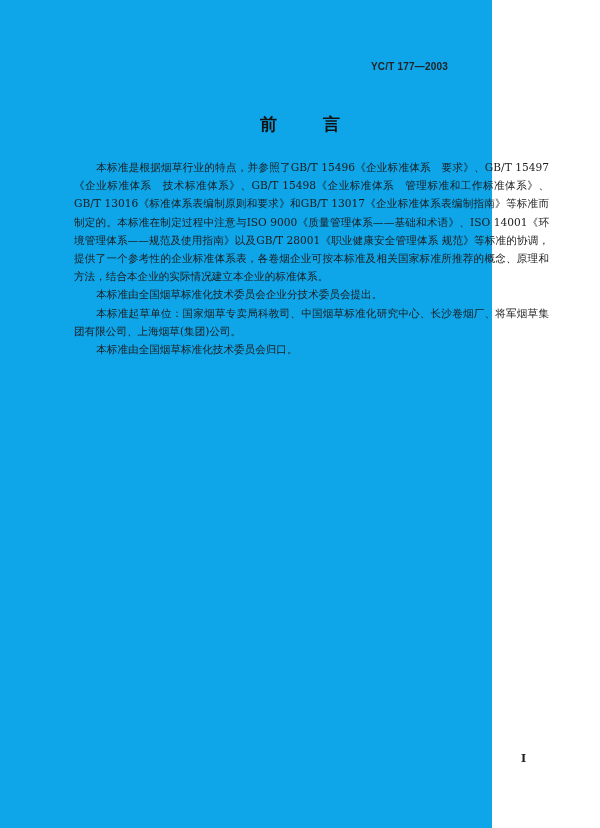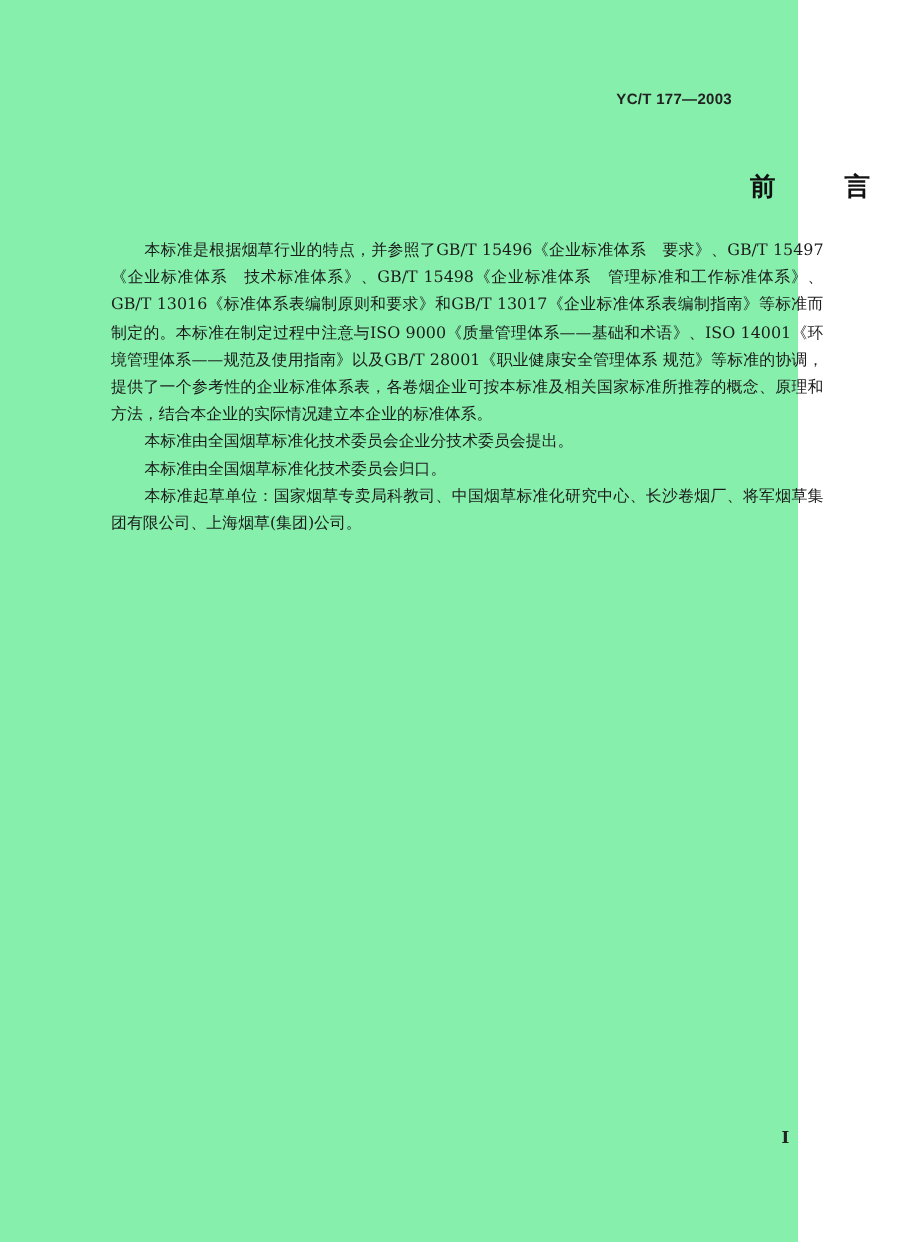--- a/index.html
+++ b/index.html
@@ -11,40 +11,40 @@
       width: 600px;
       height: 828px;
       position: relative;
       overflow: hidden;
       font-family: "DejaVu Serif", "Liberation Serif", serif;
       color: #1a1a1a;
     }
     .page {
       position: absolute;
       left: 0; top: 0;
-      width: 532px;
+      width: 492px;
       height: 828px;
-      background: #86efac;
+      background: #0ea5e9;
     }
     .std-code {
       position: absolute;
       top: 61px;
       right: 44px;
       font-family: "Liberation Sans", "DejaVu Sans", sans-serif;
       font-size: 10px;
       font-weight: bold;
       letter-spacing: 0.2px;
       color: #222;
     }
     .title {
       position: absolute;
       top: 113px;
       left: 0;
       width: 600px;
-      text-align: right;
+      text-align: center;
       font-size: 17px;
       font-weight: bold;
       color: #111;
     }
     .title span {
       display: inline-block;
       margin: 0 20px;
     }
     .body-text {
       position: absolute;
@@ -77,18 +77,18 @@
   <div class="std-code">YC/T 177—2003</div>
 
   <div class="title">
     <span>前</span>
     <span>言</span>
   </div>
 
   <div class="body-text">
     <p>本标准是根据烟草行业的特点，并参照了GB/T 15496《企业标准体系　要求》、GB/T 15497《企业标准体系　技术标准体系》、GB/T 15498《企业标准体系　管理标准和工作标准体系》、GB/T 13016《标准体系表编制原则和要求》和GB/T 13017《企业标准体系表编制指南》等标准而制定的。本标准在制定过程中注意与ISO 9000《质量管理体系——基础和术语》、ISO 14001《环境管理体系——规范及使用指南》以及GB/T 28001《职业健康安全管理体系 规范》等标准的协调，提供了一个参考性的企业标准体系表，各卷烟企业可按本标准及相关国家标准所推荐的概念、原理和方法，结合本企业的实际情况建立本企业的标准体系。</p>
     <p>本标准由全国烟草标准化技术委员会企业分技术委员会提出。</p>
+    <p>本标准起草单位：国家烟草专卖局科教司、中国烟草标准化研究中心、长沙卷烟厂、将军烟草集团有限公司、上海烟草(集团)公司。</p>
     <p>本标准由全国烟草标准化技术委员会归口。</p>
-    <p>本标准起草单位：国家烟草专卖局科教司、中国烟草标准化研究中心、长沙卷烟厂、将军烟草集团有限公司、上海烟草(集团)公司。</p>
   </div>
 
   <div class="page-number">I</div>
 </div>
 
 </body></html>

